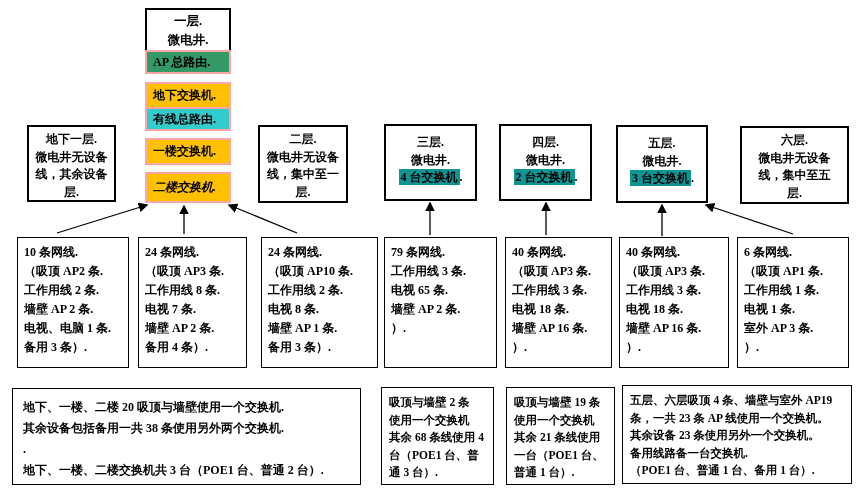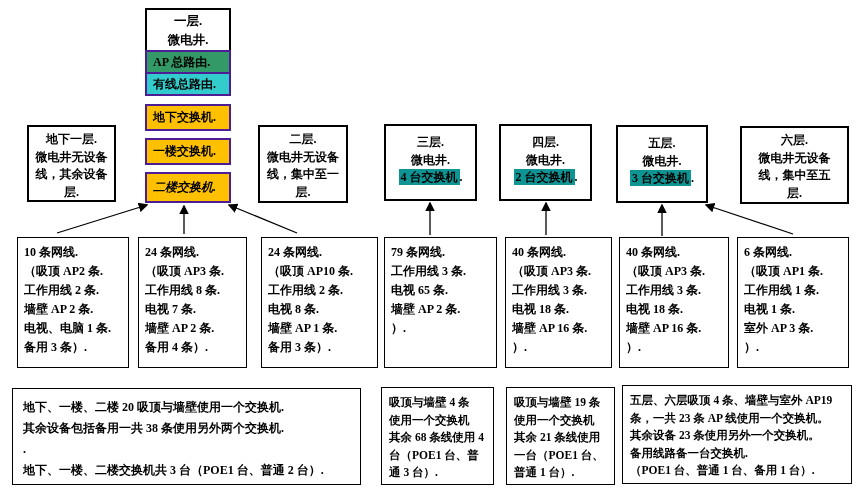--- a/index.html
+++ b/index.html
@@ -10,21 +10,21 @@
   #arrows{position:absolute;left:0;top:0;z-index:0;}
   .box{position:absolute;background:#fff;box-sizing:border-box;z-index:1;}
 
   
   .stack{position:absolute;left:145px;top:8px;width:86px;z-index:1;}
   .stack .hdr{
     box-sizing:border-box;border:2.5px solid #000;background:#fff;height:44px;
     text-align:center;font-size:12.5px;line-height:19px;padding-top:2px;
   }
   .cell{
-    box-sizing:border-box;border:2px solid #4c1d95;height:27px;line-height:23px;
+    box-sizing:border-box;border:2px solid #fca5a5;height:27px;line-height:23px;
     font-size:12px;padding-left:6px;white-space:nowrap;overflow:hidden;
   }
   .cell.flush{margin-top:-2px;height:24px;line-height:20px;}
   .cell.gap8{margin-top:8px;}
   .cell.gap7{margin-top:7px;}
   .cell.tall{height:31px;line-height:27px;font-style:italic;}
   .c-green{background:var(--ap_green,#339966);}
   .c-cyan{background:var(--wired_cyan,#33cccc);}
   .c-yellow{background:var(--switch_yellow,#ffc000);}
 
@@ -69,22 +69,22 @@
     <line x1="662" y1="236" x2="662" y2="205" stroke="#000" stroke-width="1.3" marker-end="url(#ah)"></line>
     <line x1="793" y1="234" x2="706" y2="205" stroke="#000" stroke-width="1.3" marker-end="url(#ah)"></line>
   </svg>
 
   <div class="stack">
     <div class="hdr">
       <div class="ln">一层.</div>
       <div class="ln">微电井.</div>
     </div>
     <div class="cell flush c-green">AP 总路由.</div>
+    <div class="cell gap8 c-yellow">地下交换机.</div>
     <div class="cell flush c-cyan">有线总路由.</div>
-    <div class="cell gap8 c-yellow">地下交换机.</div>
     <div class="cell gap7 c-yellow">一楼交换机.</div>
     <div class="cell gap7 tall c-yellow">二楼交换机.</div>
   </div>
 
   <div class="box floor-box" style="left:27px;top:125px;width:89px;height:77px;">
       <div class="ln">地下一层.</div>
       <div class="ln">微电井无设备</div>
       <div class="ln">线，其余设备</div>
       <div class="ln">层.</div>
     </div>
@@ -177,21 +177,21 @@
       <div class="ln">）.</div>
     </div>
 
   <div class="box summary-box wide" style="left:12px;top:388px;width:349px;height:97px;">
       <div class="ln">地下、一楼、二楼 20 吸顶与墙壁使用一个交换机.</div>
       <div class="ln">其余设备包括备用一共 38 条使用另外两个交换机.</div>
       <div class="ln">.</div>
       <div class="ln">地下、一楼、二楼交换机共 3 台（POE1 台、普通 2 台）.</div>
     </div>
   <div class="box summary-box" style="left:381px;top:387px;width:113px;height:98px;">
-      <div class="ln">吸顶与墙壁 4 条</div>
+      <div class="ln">吸顶与墙壁 2 条</div>
       <div class="ln">使用一个交换机</div>
       <div class="ln">其余 68 条线使用 4</div>
       <div class="ln">台（POE1 台、普</div>
       <div class="ln">通 3 台）.</div>
     </div>
   <div class="box summary-box" style="left:506px;top:387px;width:109px;height:98px;">
       <div class="ln">吸顶与墙壁 19 条</div>
       <div class="ln">使用一个交换机</div>
       <div class="ln">其余 21 条线使用</div>
       <div class="ln">一台（POE1 台、</div>

